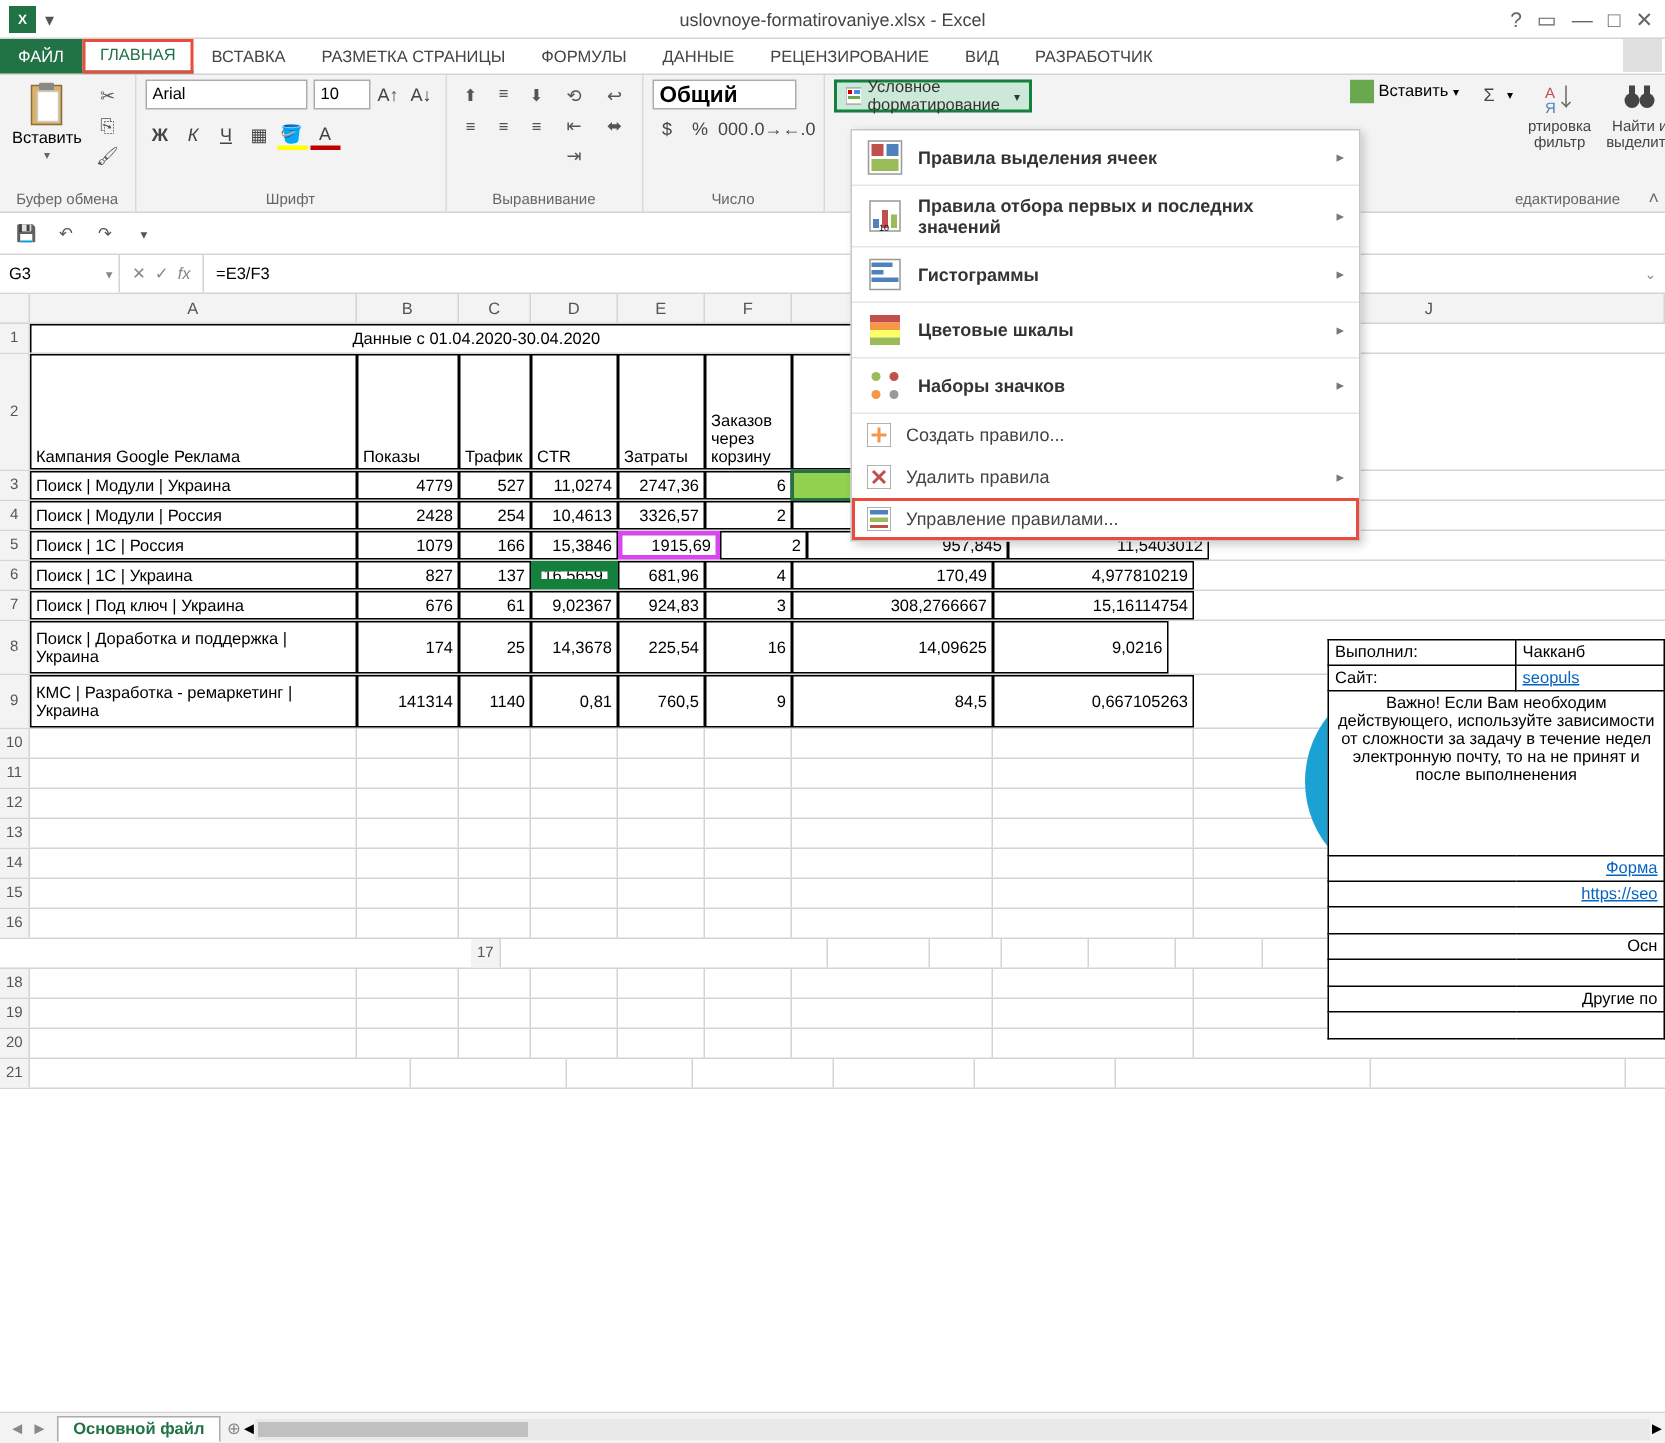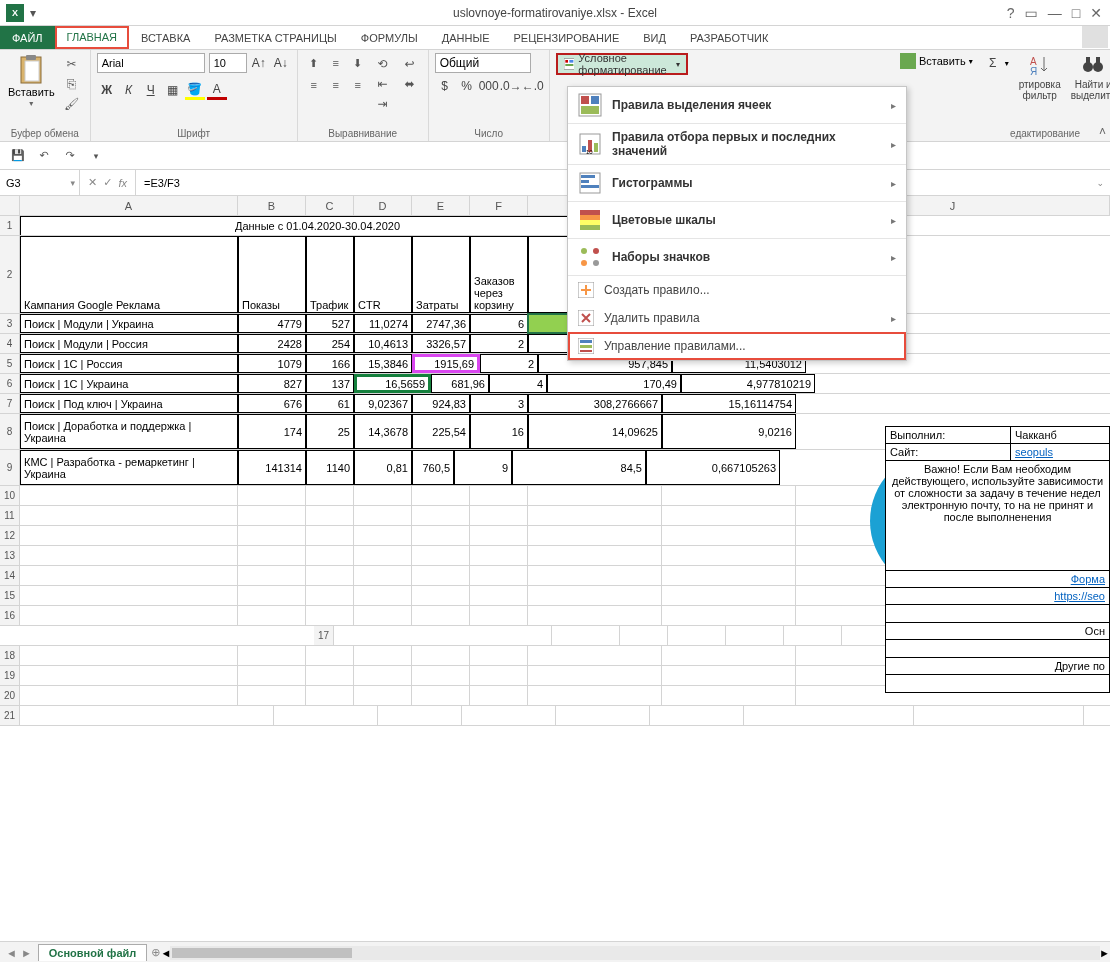--- a/index.html
+++ b/index.html
@@ -24,22 +24,22 @@
 .paste-btn .clipboard-icon { width: 28px; height: 30px; }
 .sm-col { display: flex; flex-direction: column; gap: 2px; padding: 2px; }
 .sm-btn { width: 20px; height: 18px; display: flex; align-items: center; justify-content: center; color: #555; font-size: 12px; }
 .font-name { width: 108px; height: 20px; border: 1px solid #ababab; background: #fff; padding: 1px 4px; font-size: 11px; display: flex; align-items: center; }
 .font-size { width: 38px; height: 20px; border: 1px solid #ababab; background: #fff; padding: 1px 4px; font-size: 11px; display: flex; align-items: center; margin-left: 2px; }
 .font-row { display: flex; align-items: center; gap: 2px; justify-content: flex-end; }
 .font-row2 { display: flex; gap: 2px; margin-top: 4px; }
 .font-btn { width: 20px; height: 20px; display: flex; align-items: center; justify-content: center; font-size: 12px; color: #444; }
 .align-grid { display: grid; grid-template-columns: repeat(3, 20px); gap: 2px; }
 .align-btn { width: 20px; height: 20px; display: flex; align-items: center; justify-content: center; color: #555; }
-.number-format { width: 96px; height: 20px; border: 1px solid #ababab; background: #fff; padding: 1px 4px; font-size: 12px; display: flex; align-items: center; }
-.cf-button { border: 2px solid #b91c1c; background: #cce8d9; display: flex; align-items: center; gap: 4px; padding: 2px 6px; height: 22px; font-size: 11px; color: #333; }
+.number-format { width: 96px; height: 20px; border: 1px solid #ababab; background: #fff; padding: 1px 4px; font-size: 15px; display: flex; align-items: center; font-weight: bold; }
+.cf-button { border: 2px solid #15803d; background: #cce8d9; display: flex; align-items: center; gap: 4px; padding: 2px 6px; height: 22px; font-size: 11px; color: #333; }
 .cf-icon { width: 16px; height: 16px; display: inline-block; }
 .ribbon-right-group { display: flex; gap: 10px; align-items: flex-start; padding: 3px 6px; }
 .big-btn { display: flex; flex-direction: column; align-items: center; gap: 2px; font-size: 10px; color: #444; text-align: center; line-height: 1.1; }
 .big-btn .ico { width: 24px; height: 24px; }
 .dropdown-menu { position: absolute; left: 567px; top: 86px; width: 340px; background: #fff; border: 1px solid #c6c6c6; box-shadow: 2px 2px 6px rgba(0,0,0,.2); z-index: 50; }
 .dropdown-menu .menu-item { display: flex; align-items: center; padding: 6px 10px; gap: 10px; cursor: pointer; position: relative; }
 .dropdown-menu .menu-item.sep-after { border-bottom: 1px solid #e5e5e5; }
 .dropdown-menu .menu-item .mi-icon { width: 24px; height: 24px; flex-shrink: 0; }
 .dropdown-menu .menu-item .mi-label { flex: 1; font-size: 12px; color: #444; }
 .dropdown-menu .menu-item .mi-arrow { color: #777; font-size: 10px; }
@@ -402,21 +402,21 @@
     <div class="cell num" style="width:68px;border:3px solid #d946ef">1915,69</div>
     <div class="cell num" style="width:58px;border:1px solid #000">2</div>
     <div class="cell num" style="width:134px;border:1px solid #000">957,845</div>
     <div class="cell num" style="width:134px;border:1px solid #000">11,5403012</div>
       </div>
       <div class="grid-row" style="height: 20px;">
     <div class="rownum">6</div>
     <div class="cell" style="width:218px;border:1px solid #000">Поиск | 1С | Украина</div>
     <div class="cell num" style="width:68px;border:1px solid #000">827</div>
     <div class="cell num" style="width:48px;border:1px solid #000">137</div>
-    <div class="cell num" style="width:77px;border:3px solid #15803d">16,5659</div>
+    <div class="cell num" style="width:58px;border:7px solid #15803d">16,5659</div>
     <div class="cell num" style="width:58px;border:1px solid #000">681,96</div>
     <div class="cell num" style="width:58px;border:1px solid #000">4</div>
     <div class="cell num" style="width:134px;border:1px solid #000">170,49</div>
     <div class="cell num" style="width:134px;border:1px solid #000">4,977810219</div>
       </div>
       <div class="grid-row" style="height: 20px;">
     <div class="rownum">7</div>
     <div class="cell" style="width:218px;border:1px solid #000">Поиск | Под ключ | Украина</div>
     <div class="cell num" style="width:68px;border:1px solid #000">676</div>
     <div class="cell num" style="width:48px;border:1px solid #000">61</div>
@@ -428,29 +428,29 @@
       </div>
       <div class="grid-row" style="height: 36px;">
     <div class="rownum">8</div>
     <div class="cell" style="width:218px;border:1px solid #000">Поиск | Доработка и поддержка | Украина</div>
     <div class="cell num" style="width:68px;border:1px solid #000">174</div>
     <div class="cell num" style="width:48px;border:1px solid #000">25</div>
     <div class="cell num" style="width:58px;border:1px solid #000">14,3678</div>
     <div class="cell num" style="width:58px;border:1px solid #000">225,54</div>
     <div class="cell num" style="width:58px;border:1px solid #000">16</div>
     <div class="cell num" style="width:134px;border:1px solid #000">14,09625</div>
-    <div class="cell num" style="width:134px;border:1px solid #000">9,0216</div>
+    <div class="cell num" style="width:117px;border:1px solid #000">9,0216</div>
       </div>
       <div class="grid-row" style="height: 36px;">
     <div class="rownum">9</div>
     <div class="cell" style="width:218px;border:1px solid #000">КМС | Разработка - ремаркетинг | Украина</div>
     <div class="cell num" style="width:68px;border:1px solid #000">141314</div>
     <div class="cell num" style="width:48px;border:1px solid #000">1140</div>
     <div class="cell num" style="width:58px;border:1px solid #000">0,81</div>
-    <div class="cell num" style="width:42px;border:1px solid #000">760,5</div>
+    <div class="cell num" style="width:58px;border:1px solid #000">760,5</div>
     <div class="cell num" style="width:58px;border:1px solid #000">9</div>
     <div class="cell num" style="width:134px;border:1px solid #000">84,5</div>
     <div class="cell num" style="width:134px;border:1px solid #000">0,667105263</div>
       </div>
     </div>
 
   <div id="empty-rows">
       <div class="grid-row" style="height: 20px;">
         <div class="rownum">10</div>
   <div class="cell" style="width:218px"></div>

